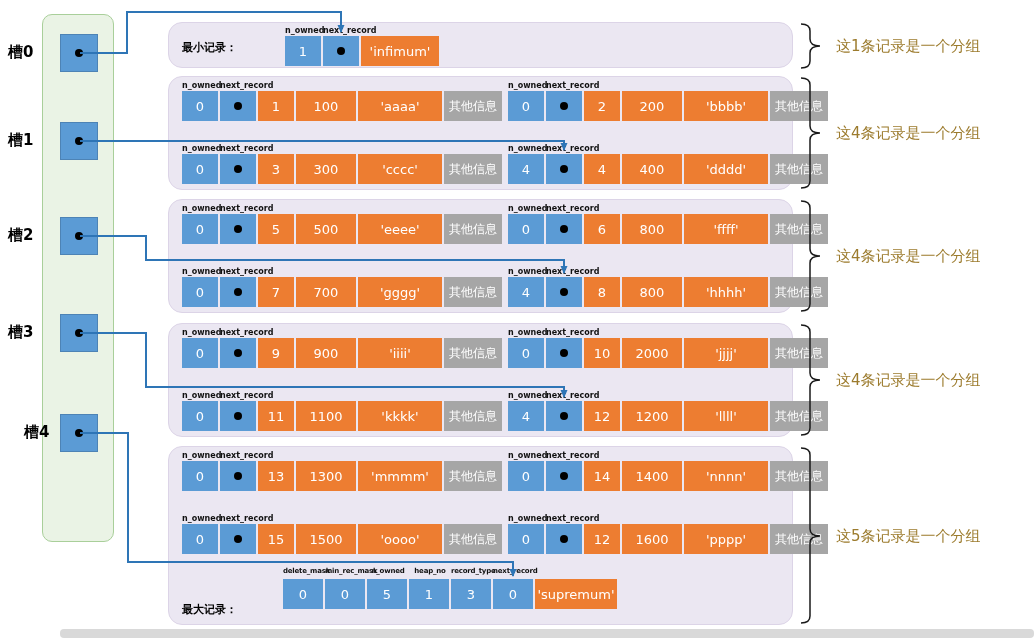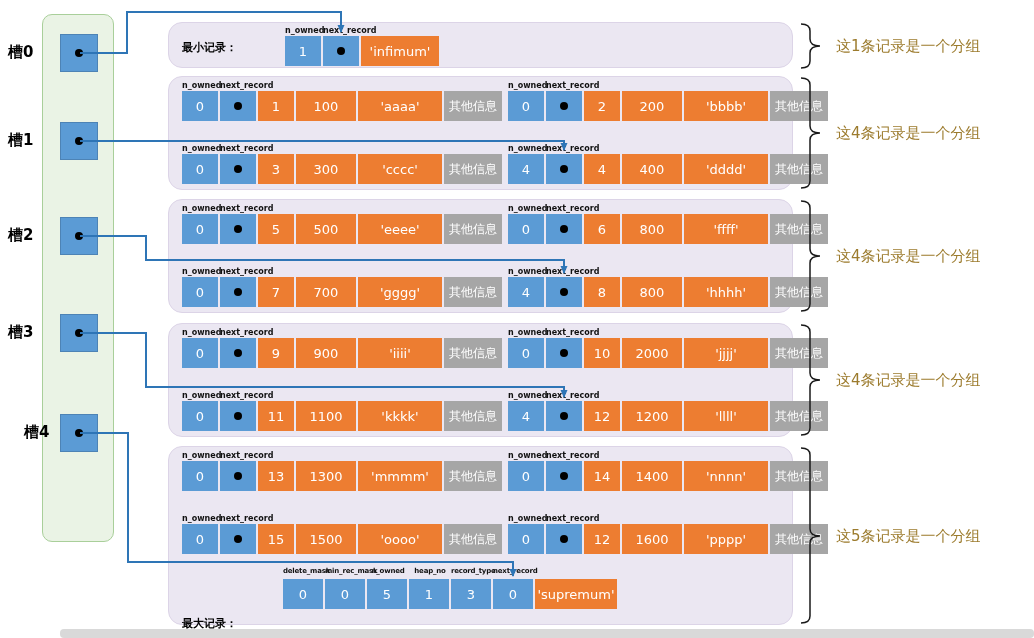--- a/index.html
+++ b/index.html
@@ -66,21 +66,21 @@
       <span class="dot"></span>
     </div>
   <div class="abs slot-box" style="left:60px;top:314px">
       <span class="dot"></span>
     </div>
   <div class="abs slot-box" style="left:60px;top:414px">
       <span class="dot"></span>
     </div>
 
   <div class="abs caption" style="left:182px;top:40px">最小记录：</div>
-  <div class="abs caption" style="left:182px;top:616px">最大记录：</div>
+  <div class="abs caption" style="left:182px;top:602px">最大记录：</div>
 
   <div class="record" style="left:285px;top:26px">
     <div class="fl-row">
       <span class="fl" style="left:0">n_owned</span>
       <span class="fl" style="left:38px">next_record</span>
     </div>
     <div class="cells">
       <div class="cell blue w36">1</div>
       <div class="cell blue w36">
           <span class="dot"></span>

